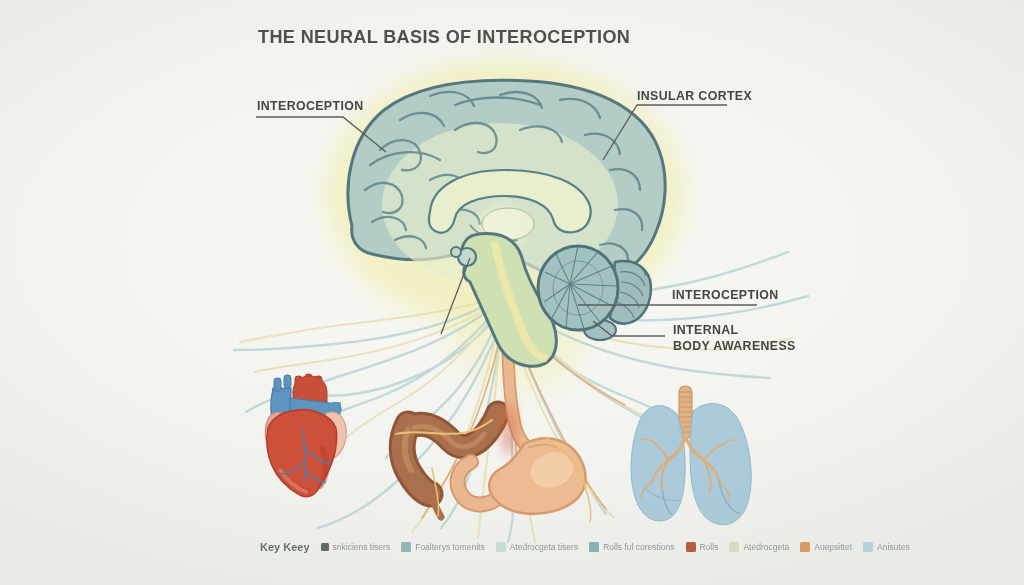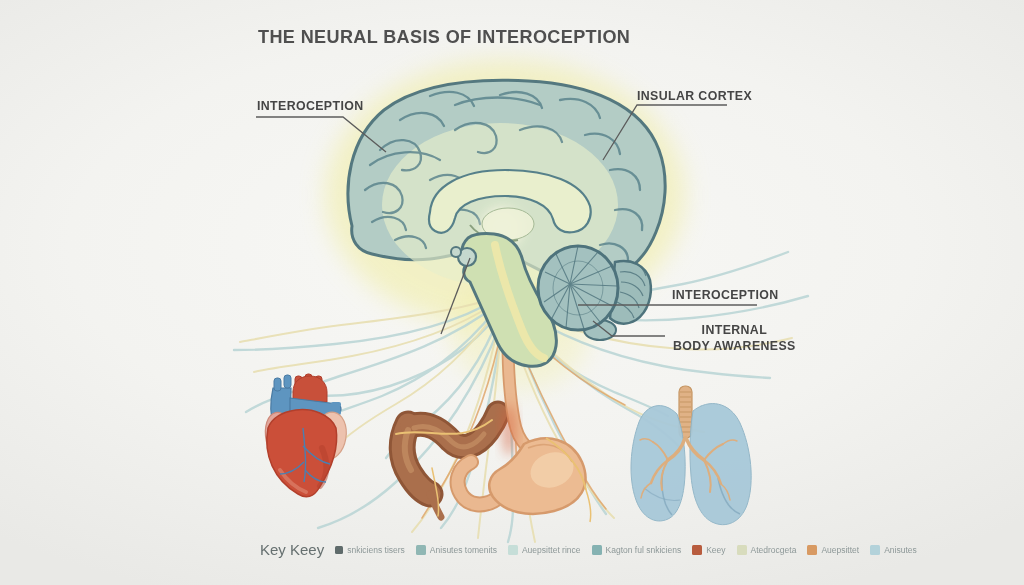--- a/index.html
+++ b/index.html
@@ -1,41 +1,40 @@
 <!DOCTYPE html>
 <html><head>
 <meta charset="utf-8">
 <style>
   html,body{margin:0;padding:0;}
   .stage{
     position:relative;width:1024px;height:585px;overflow:hidden;
     font-family:"Liberation Sans",sans-serif;
     background:radial-gradient(ellipse 75% 65% at 48% 42%, #f8f8f5 0%, #f3f3f0 55%, #e9e9e6 100%);
-    text-align:center;
   }
   svg{position:absolute;left:0;top:0;}
   .title{
     position:absolute;left:258px;top:26px;
     font-size:19px;font-weight:bold;color:#4f4f4f;letter-spacing:.4px;
     transform:scaleX(.95);transform-origin:left center;white-space:nowrap;
   }
   .anno{
     position:absolute;font-size:13px;font-weight:bold;color:#454545;
     letter-spacing:.4px;transform:scaleX(.95);transform-origin:left center;
     white-space:nowrap;line-height:16px;
   }
   .anno.l-intero{left:257px;top:98px;}
   .anno.insular{left:637px;top:88px;}
   .anno.r-intero{left:672px;top:287px;}
   .anno.internal{left:673px;top:322px;}
   .legend{
     position:absolute;left:260px;top:541px;display:flex;align-items:center;gap:11px;
     font-size:8.5px;color:#8d9898;white-space:nowrap;
   }
-  .legend .prefix{font-weight:normal;color:#667070;font-size:15px;}
+  .legend .prefix{font-weight:bold;color:#667070;font-size:11px;}
   .legend .item{display:flex;align-items:center;gap:4px;}
   .legend .swatch{width:10px;height:10px;border-radius:1.5px;display:inline-block;}
   .legend .swatch.small{width:8px;height:8px;}
 </style>
 </head>
 <body>
 
 <div class="stage">
 
   <svg width="1024" height="585" viewBox="0 0 1024 585">
@@ -254,33 +253,33 @@
   </div>
 
   <div class="legend">
     <span class="prefix">Key Keey</span>
     <span class="item">
       <span class="swatch small" style="background: rgb(95, 107, 107);"></span>
       <span>snkiciens tisers</span>
     </span>
     <span class="item">
       <span class="swatch" style="background: rgb(144, 183, 180);"></span>
-      <span>Anisutes tomenits</span>
+      <span>Foalterys tomenits</span>
     </span>
     <span class="item">
       <span class="swatch" style="background: rgb(198, 222, 216);"></span>
-      <span>Auepsittet rince</span>
+      <span>Atedrocgeta tisers</span>
     </span>
     <span class="item">
       <span class="swatch" style="background: rgb(133, 178, 178);"></span>
-      <span>Kagton ful snkiciens</span>
+      <span>Rolls ful corestions</span>
     </span>
     <span class="item">
       <span class="swatch" style="background: rgb(184, 92, 62);"></span>
-      <span>Keey</span>
+      <span>Rolls</span>
     </span>
     <span class="item">
       <span class="swatch" style="background: rgb(216, 220, 189);"></span>
       <span>Atedrocgeta</span>
     </span>
     <span class="item">
       <span class="swatch" style="background: rgb(216, 154, 99);"></span>
       <span>Auepsittet</span>
     </span>
     <span class="item">

